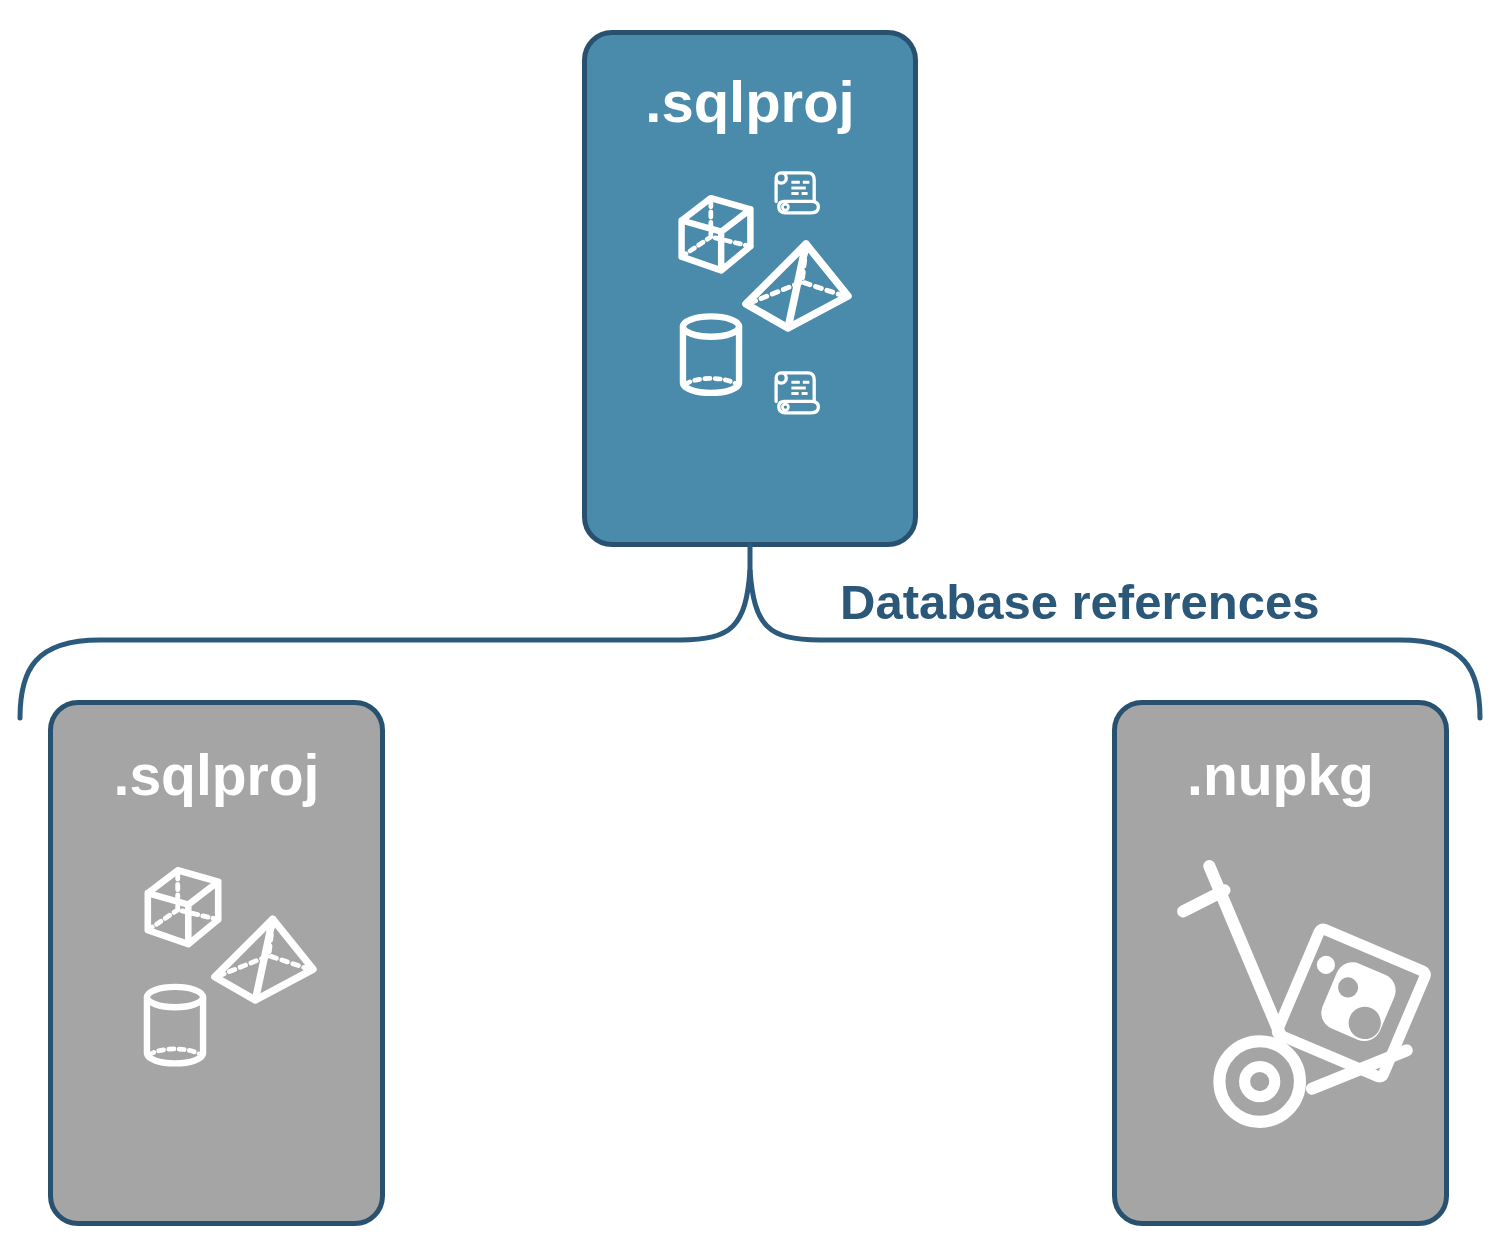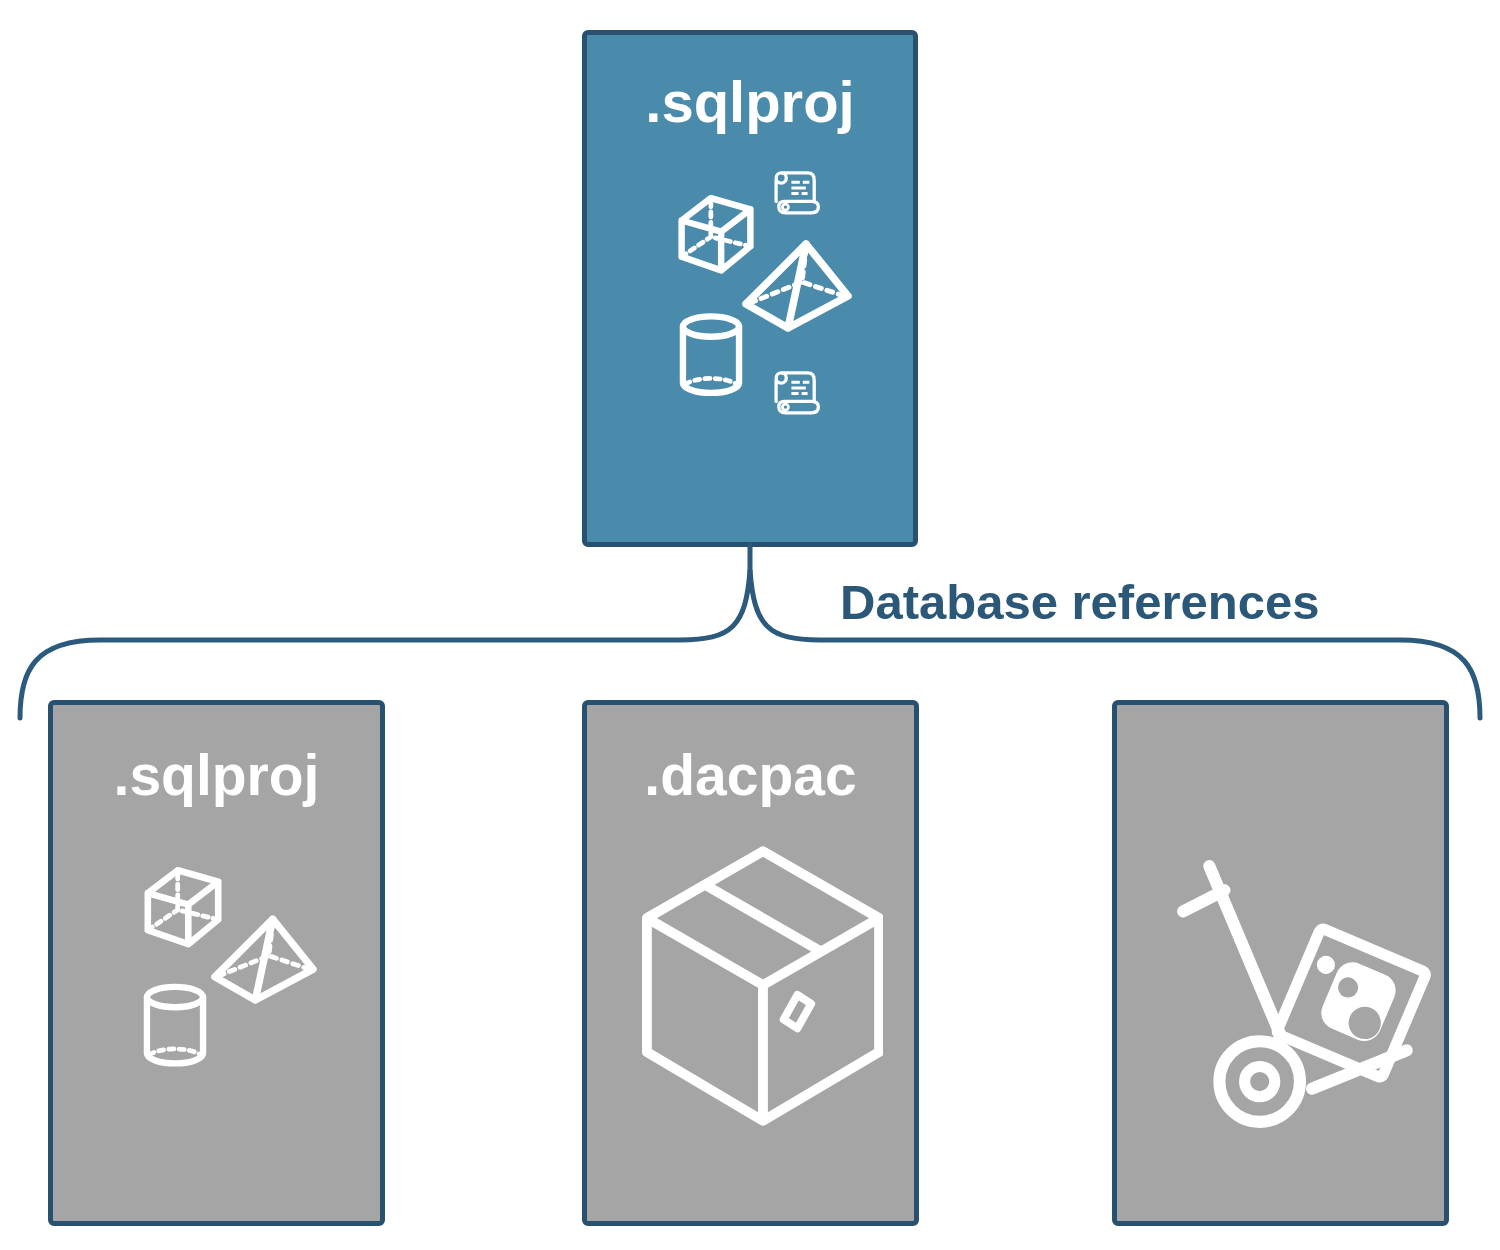--- a/index.html
+++ b/index.html
@@ -10,21 +10,21 @@
     --edge_label_text:#2b5778;
     --card_title_text:#ffffff;
     --icon:#ffffff;
   }
   html,body{margin:0;padding:0;background:#ffffff;}
   .canvas{
     position:relative;width:1500px;height:1250px;background:#ffffff;
     font-family:"Liberation Sans",sans-serif;overflow:hidden;
   }
   .card{
-    position:absolute;border-radius:6px;box-sizing:border-box;
+    position:absolute;border-radius:30px;box-sizing:border-box;
     border:5px solid var(--outline);
   }
   .card.parent{left:582px;top:30px;width:336px;height:517px;background:var(--parent_fill);}
   .card.child{top:700px;width:337px;height:526px;background:var(--child_fill);}
   .child-0{left:48px;}
   .child-1{left:582px;}
   .child-2{left:1112px;}
   .card-title{
     position:absolute;left:0;right:0;text-align:center;
     font-weight:bold;color:var(--card_title_text);line-height:1;
@@ -122,26 +122,21 @@
         <use href="#sym-cube"></use>
       </svg>
     <svg class="icon" style="left:158px;top:210px" width="106" height="92" viewBox="0 0 110 95">
         <use href="#sym-pyramid"></use>
       </svg>
     <svg class="icon" style="left:88px;top:278px" width="68" height="86" viewBox="0 0 80 100">
         <use href="#sym-cylinder"></use>
       </svg>
   </div>
 
-  <div class="card child child-1">
-    <div class="card-title">.dacpac</div>
-    <svg class="icon" style="left:54px;top:140px" width="242" height="282" viewBox="-2 -2 246 286">
-        <use href="#sym-box"></use>
-      </svg>
-  </div>
 
   <div class="card child child-2">
+    <div class="card-title">.nupkg</div>
     <svg class="icon" style="left:52px;top:148px" width="272" height="292" viewBox="0 0 270 290">
         <use href="#sym-truck"></use>
       </svg>
   </div>
 
 </div>
 
 </body></html>

